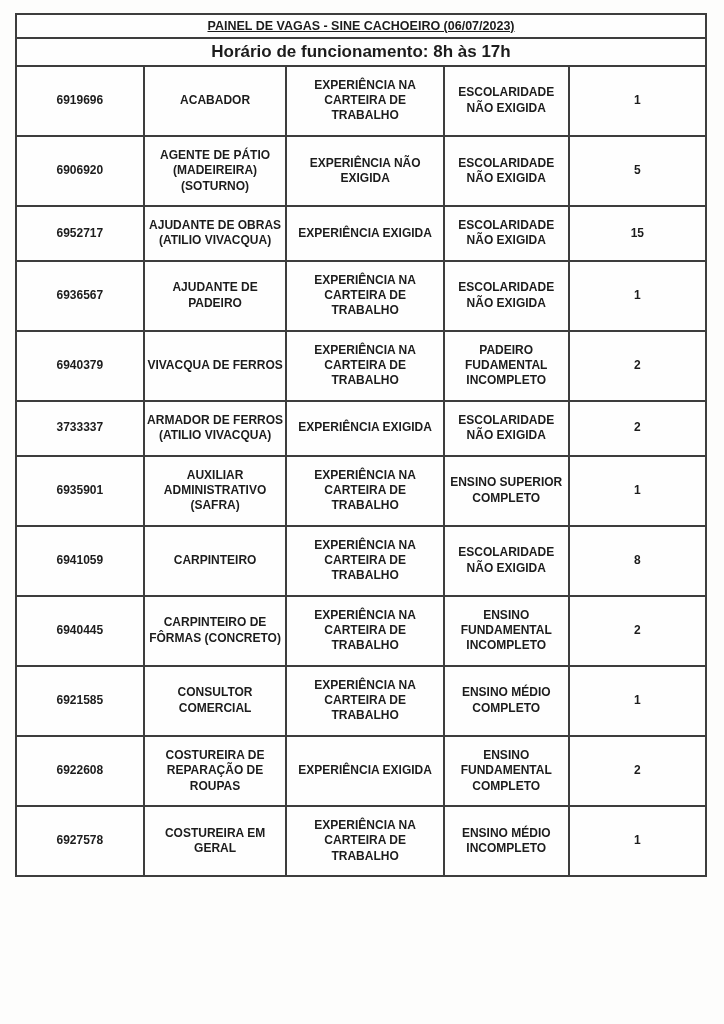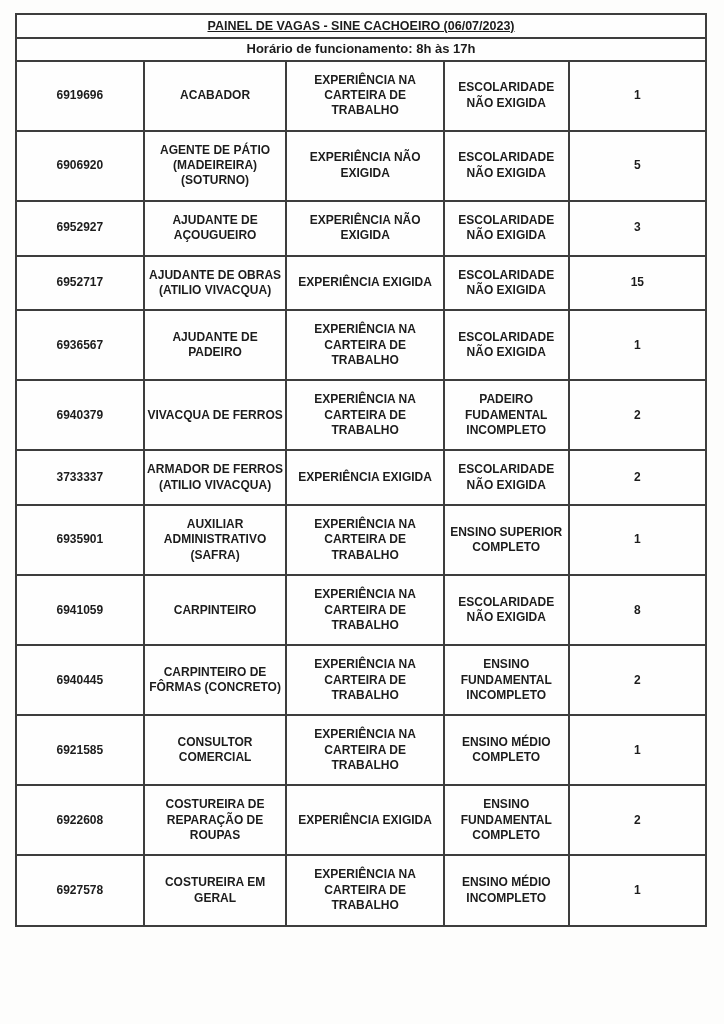--- a/index.html
+++ b/index.html
@@ -34,21 +34,21 @@
     line-height: 1.28;
     padding: 10px 2px;
     word-wrap: break-word;
   }
   tr.title-row td {
     font-size: 12.5px;
     padding: 3px 2px;
     text-decoration: underline;
   }
   tr.subtitle-row td {
-    font-size: 13px;
+    font-size: 17px;
     padding: 2px 2px;
   }
   tr.header-row th {
     padding: 8px 2px;
     font-size: 12.5px;
   }
   tbody.data td {
     padding: 11px 2px;
   }
   col.c1 { width: 18.5%; }
@@ -84,27 +84,20 @@
     <td>EXPERIÊNCIA NA CARTEIRA DE TRABALHO</td>
     <td>ESCOLARIDADE NÃO EXIGIDA</td>
     <td>1</td>
   </tr>
         <tr>
     <td>6906920</td>
     <td>AGENTE DE PÁTIO (MADEIREIRA) (SOTURNO)</td>
     <td>EXPERIÊNCIA NÃO EXIGIDA</td>
     <td>ESCOLARIDADE NÃO EXIGIDA</td>
     <td>5</td>
-  </tr>
-        <tr>
-    <td>6952927</td>
-    <td>AJUDANTE DE AÇOUGUEIRO</td>
-    <td>EXPERIÊNCIA NÃO EXIGIDA</td>
-    <td>ESCOLARIDADE NÃO EXIGIDA</td>
-    <td>3</td>
   </tr>
         <tr>
     <td>6952717</td>
     <td>AJUDANTE DE OBRAS (ATILIO VIVACQUA)</td>
     <td>EXPERIÊNCIA EXIGIDA</td>
     <td>ESCOLARIDADE NÃO EXIGIDA</td>
     <td>15</td>
   </tr>
         <tr>
     <td>6936567</td>

